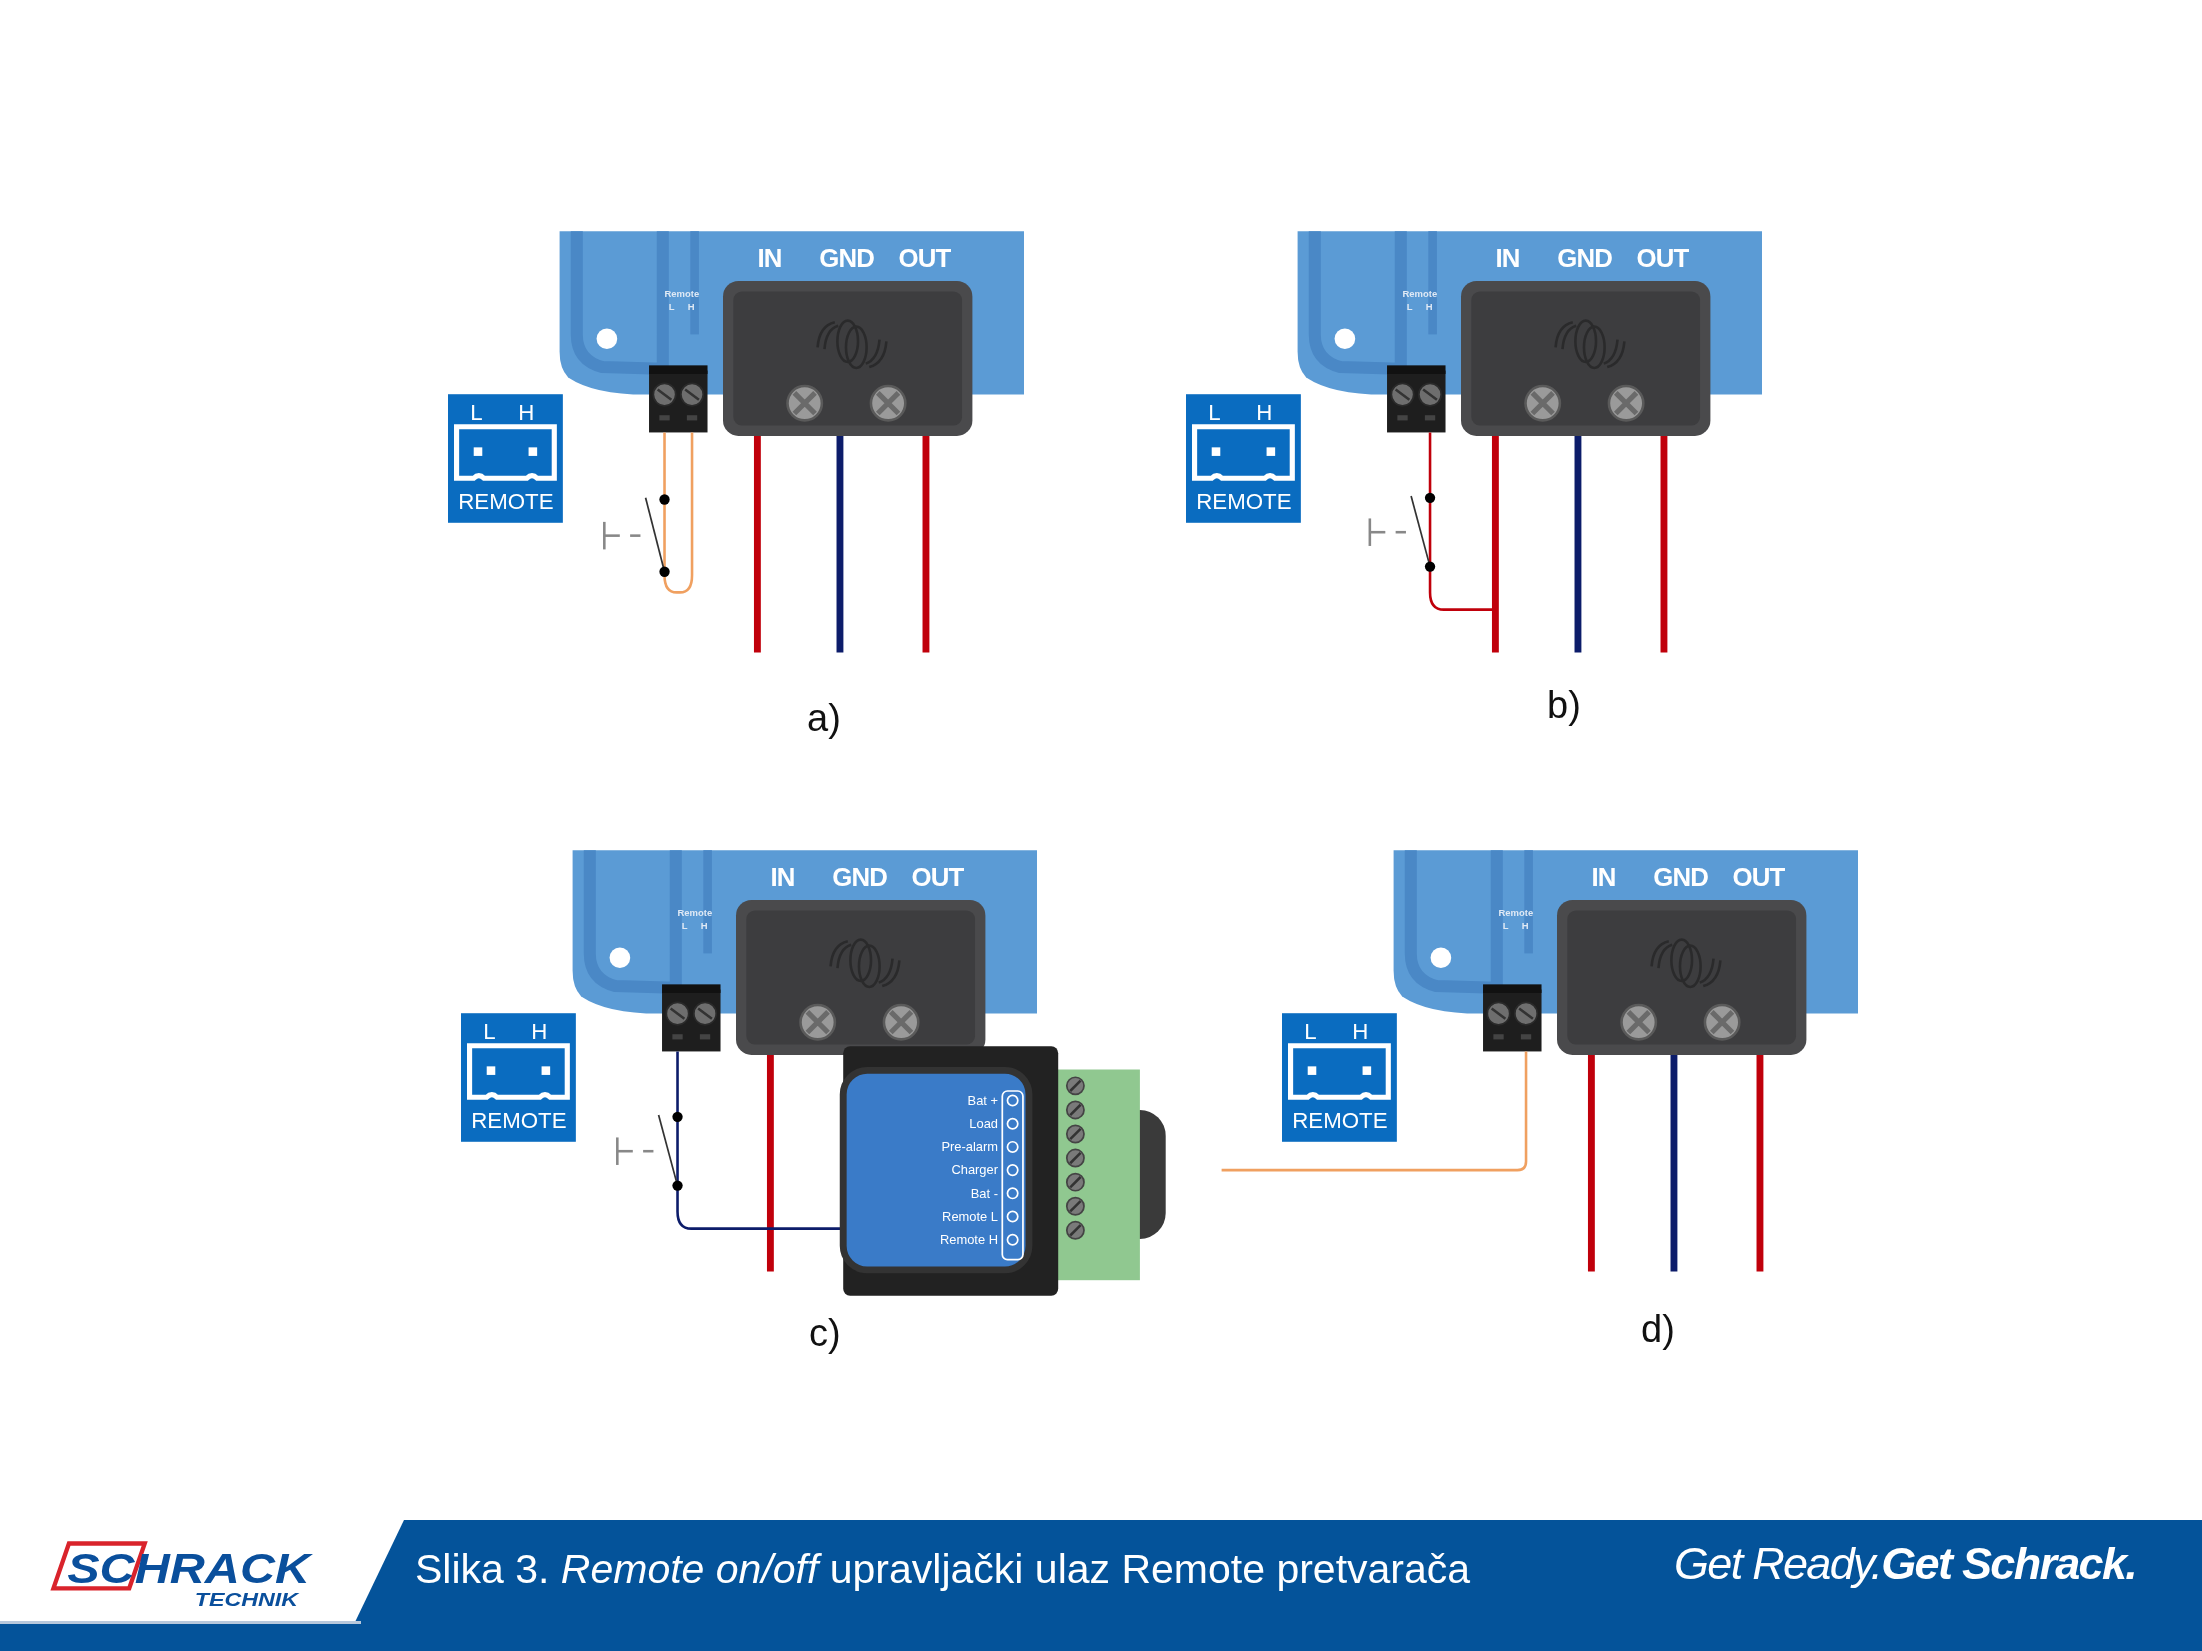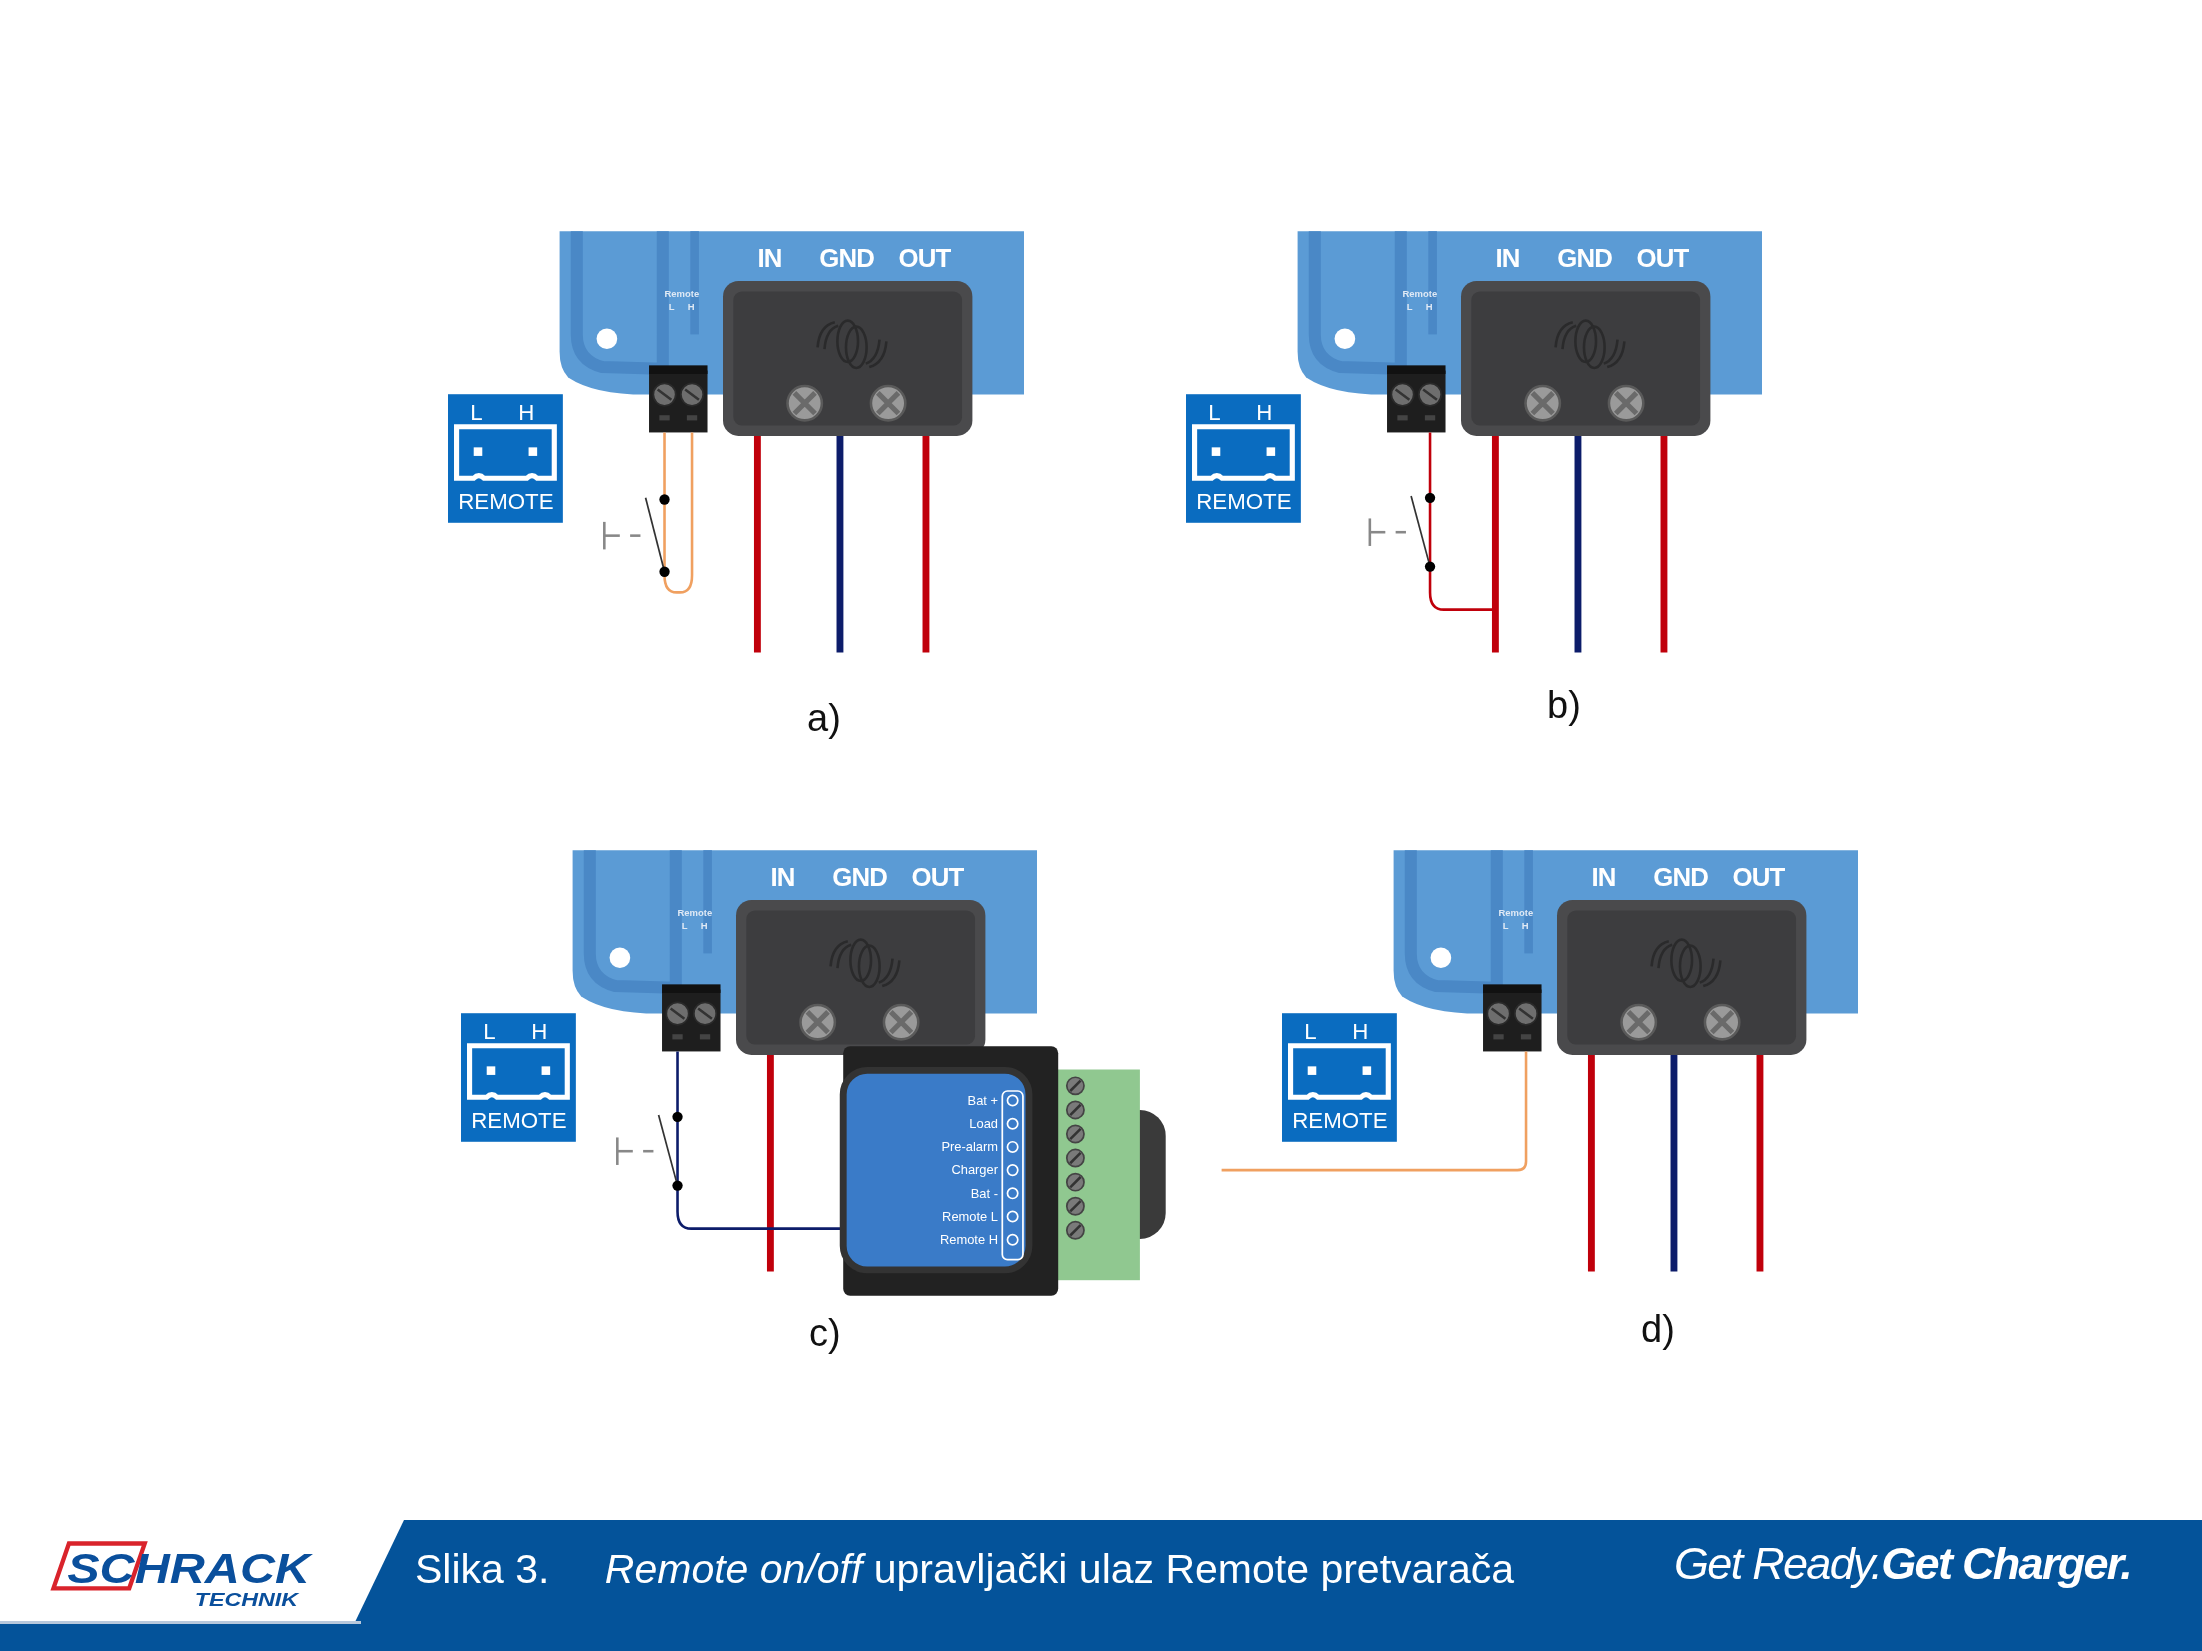--- a/index.html
+++ b/index.html
@@ -9,21 +9,21 @@
   .lbl-sub{position:absolute;font-family:"Liberation Sans",sans-serif;font-size:38px;color:#111;}
   .term-label{font-family:"Liberation Sans",sans-serif;font-weight:bold;fill:#ffffff;font-size:30px;letter-spacing:-1px;}
   .rem-small{font-family:"Liberation Sans",sans-serif;font-weight:bold;fill:#dfe9f5;font-size:11px;}
   .badge-text{font-family:"Liberation Sans",sans-serif;fill:#ffffff;}
   
   #footer{position:absolute;left:0;top:1520px;width:2203px;height:132px;background:#04539a;}
   #footer-white{position:absolute;left:0;top:1520px;width:404px;height:101px;background:#ffffff;clip-path:polygon(0 0,100% 0,88% 100%,0 100%);}
   #footer-sep{position:absolute;left:0;top:1621px;width:361px;height:2.6px;background:#b8c8dc;}
   #logo{position:absolute;left:50px;top:1540px;width:267px;height:69px;}
   #caption{position:absolute;left:415px;top:1546px;font-size:41px;color:#ffffff;white-space:nowrap;}
-  #caption .it{font-style:italic;margin-left:44px;}
+  #caption .it{font-style:italic;}
   #tagline{position:absolute;left:1674px;top:1538px;font-size:45px;color:#ffffff;white-space:nowrap;font-style:italic;letter-spacing:-1.7px;}
   #tagline .b{font-weight:bold;}
 </style>
 </head>
 <body>
 
 <div id="panels">
     <div class="panel" style="left: 508px; top: 231px;">
   <svg width="602" height="482" viewBox="0 0 700 560">
 
@@ -337,14 +337,14 @@
 
 <div id="footer"></div>
 <div id="footer-white"></div>
 <div id="footer-sep"></div>
 <svg id="logo" viewBox="0 0 310 80">
   <path d="M22 4 H110 L92 56 H4 Z" fill="none" stroke="#d9232b" stroke-width="5"></path>
   <text x="20" y="50" font-family="Liberation Sans, sans-serif" font-weight="bold" font-style="italic" font-size="50" fill="#0a4f9c" textLength="282" lengthAdjust="spacingAndGlyphs">SCHRACK</text>
   <text x="168" y="76" font-family="Liberation Sans, sans-serif" font-weight="bold" font-style="italic" font-size="22" fill="#0a4f9c" textLength="120" lengthAdjust="spacingAndGlyphs">TECHNIK</text>
 </svg>
 <div id="caption"><span>Slika 3. </span><span class="it">Remote on/off</span><span> upravljački ulaz Remote pretvarača</span></div>
-<div id="tagline"><span>Get Ready.</span><span class="b">Get Charger.</span></div>
+<div id="tagline"><span>Get Ready.</span><span class="b">Get Schrack.</span></div>
 
 
 </body></html>

